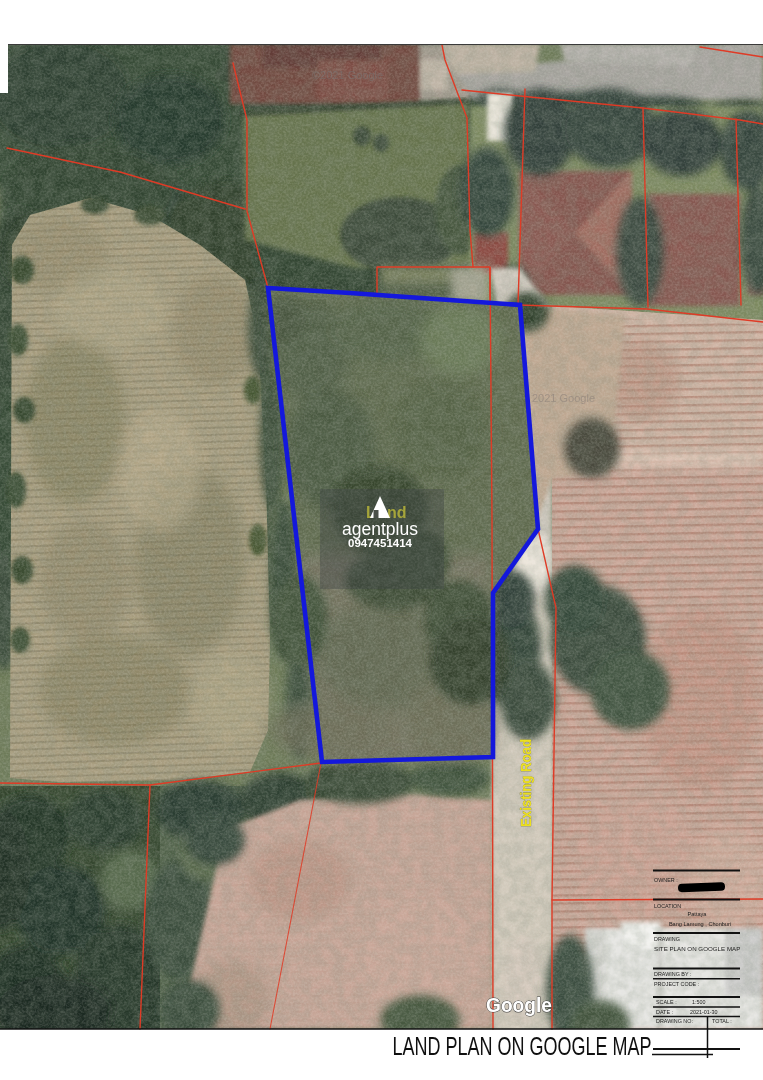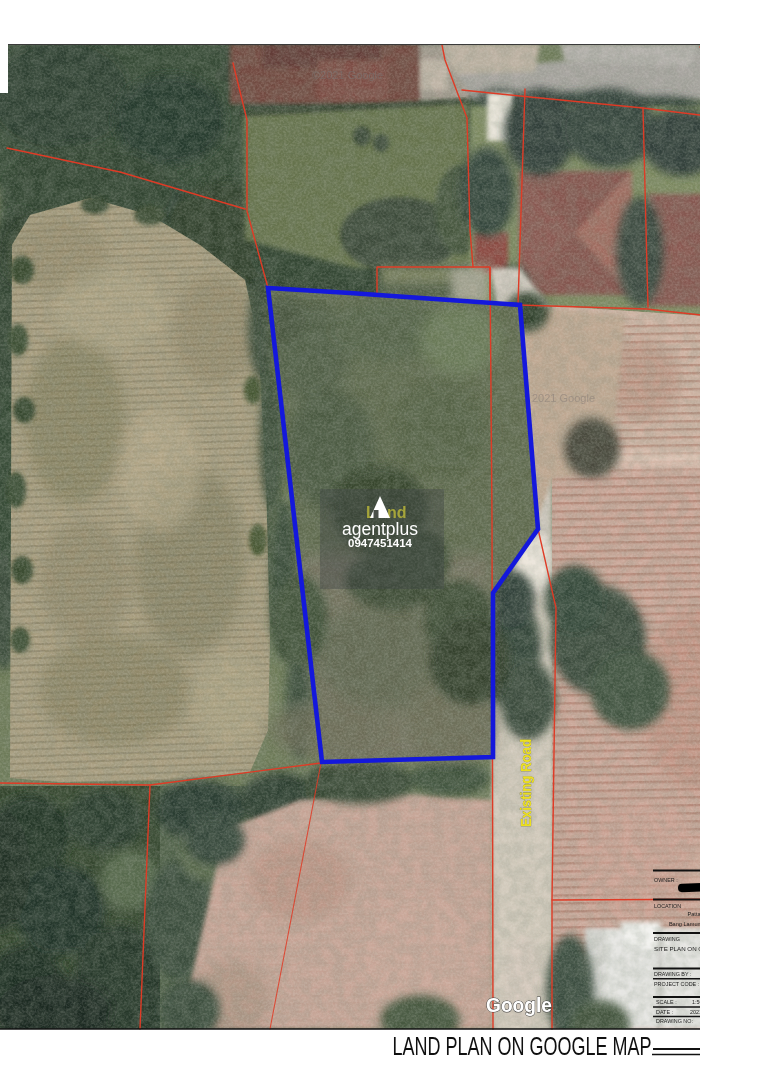--- a/index.html
+++ b/index.html
@@ -1,16 +1,16 @@
 <!DOCTYPE html>
 <html><head>
 <meta charset="utf-8">
 <style>
 html,body{margin:0;padding:0;background:#ffffff;}
-.page{position:relative;width:700px;height:1080px;background:#ffffff;overflow:hidden;font-family:"Liberation Sans",sans-serif;}
+.page{position:relative;width:763px;height:1080px;background:#ffffff;overflow:hidden;font-family:"Liberation Sans",sans-serif;}
 svg{position:absolute;top:0;left:0;display:block;}
 </style>
 </head>
 <body>
 <div class="page">
 <svg width="763" height="1080" viewBox="0 0 763 1080">
 <defs>
 <clipPath id="mapclip">
           <polygon points="8,44 763,44 763,1029 0,1029 0,93 8,93"></polygon>
         </clipPath>

